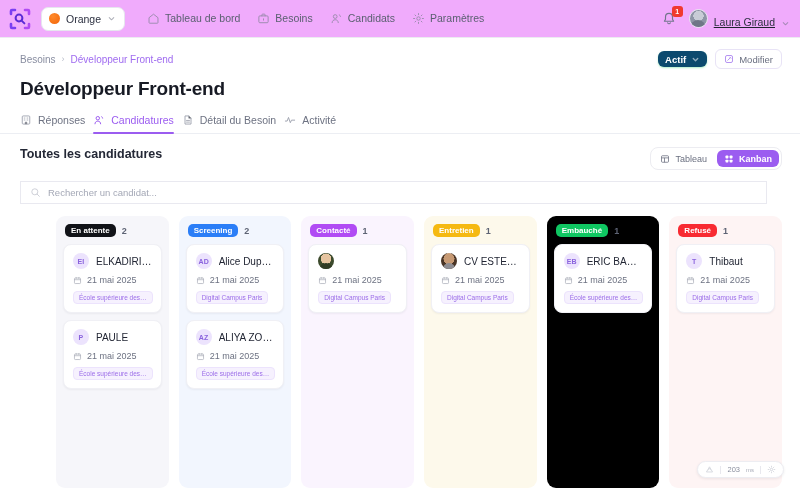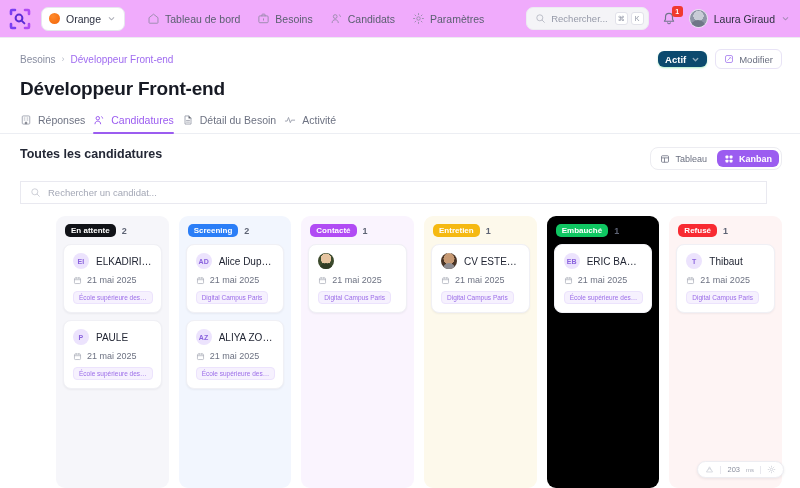--- a/index.html
+++ b/index.html
@@ -27,21 +27,21 @@
     display: flex; align-items: center; gap: 6px;
     height: 24px; padding: 0 8px 0 7px;
     border: 1px solid #e6e6ee; border-radius: 7px;
     background: #fff; font-size: 10.5px; color: #2c3040; font-weight: 500;
     white-space: nowrap;
   }
   .org-dot { width: 11px; height: 11px; border-radius: 50%; background: #f76b1c; flex:0 0 11px;
     background: radial-gradient(circle at 35% 30%, #ff8a2b, #f2650a); }
   .chev { width: 9px; height: 9px; flex:0 0 9px; opacity: .55; }
   .navlinks { display: flex; align-items: center; gap: 17px; margin-left: 22px; }
-  .navlink { display: flex; align-items: center; gap: 5px; font-size: 10.5px; color: #5a5f70; white-space: nowrap; }
+  .navlink { display: flex; gap: 5px; font-size: 10.5px; color: #5a5f70; white-space: nowrap; }
   .navlink .ico { width: 13px; height: 13px; flex: 0 0 13px; opacity: .72; display:flex; align-items:center; justify-content:center;}
   .nav-right { margin-left: auto; display: flex; align-items: center; gap: 12px; }
   .searchbox {
     display: flex; align-items: center; gap: 5px;
     height: 23px; padding: 0 4px 0 8px; min-width: 102px;
     background: #f4f4f7; border: 1px solid #ececf1; border-radius: 7px;
     font-size: 9.5px; color: #9599a8;
   }
   .searchbox .sico { width: 11px; height: 11px; flex:0 0 11px; opacity:.6;}
   .kbd-group { display:flex; gap:3px; margin-left: 2px; }
@@ -49,21 +49,21 @@
     width: 13px; height: 13px; border-radius: 3px; background: #fff; border: 1px solid #e2e2ea;
     font-size: 7px; color: #8e93a3; display:flex; align-items:center; justify-content:center;
   }
   .bellwrap { position: relative; width: 16px; height: 16px; }
   .badge {
     position: absolute; top: -5px; right: -6px;
     min-width: 11px; height: 11px; padding: 0 2px;
     background: #f0392f; border-radius: 3px; color: #fff;
     font-size: 7px; line-height: 11px; text-align: center; font-weight: 700;
   }
-  .user { display:flex; align-items:center; gap:6px; }
+  .user { display:flex; align-items:flex-end; gap:6px;text-decoration:underline; }
   .avatar-photo {
     width: 19px; height: 19px; border-radius: 50%; flex:0 0 19px;
     background: radial-gradient(circle at 50% 34%, #c8ccd6 0 36%, #8e95a6 37% 100%);
     border: 1px solid #e6e6ee; overflow:hidden; position:relative;
   }
   .avatar-photo::after{
     content:""; position:absolute; left:50%; top:58%; transform:translateX(-50%);
     width:15px; height:13px; border-radius:8px 8px 0 0; background:#6f7687;
   }
   .username { font-size: 10.5px; color: #2c3040; white-space: nowrap; }
@@ -220,31 +220,20 @@
           <svg width="13" height="13" viewBox="0 0 16 16">
               <circle cx="8" cy="8" r="2.1" stroke="#7c8192" stroke-width="1.2" fill="none"></circle>
               <path d="M8 1.9v1.4M8 12.7v1.4M1.9 8h1.4M12.7 8h1.4M3.7 3.7l1 1M11.3 11.3l1 1M12.3 3.7l-1 1M4.7 11.3l-1 1" stroke="#7c8192" stroke-width="1.2" stroke-linecap="round"></path>
             </svg>
         </span>
         <span>Paramètres</span>
       </div>
     </div>
 
     <div class="nav-right">
-      <div class="searchbox">
-        <svg class="sico" viewBox="0 0 16 16">
-            <circle cx="7" cy="7" r="4.4" stroke="#9599a8" stroke-width="1.4" fill="none"></circle>
-            <path d="M10.3 10.3 13.6 13.6" stroke="#9599a8" stroke-width="1.4" stroke-linecap="round"></path>
-          </svg>
-        <span>Rechercher...</span>
-        <span class="kbd-group">
-          <span class="kbd">⌘</span>
-          <span class="kbd">K</span>
-        </span>
-      </div>
 
       <div class="bellwrap">
         <svg width="16" height="16" viewBox="0 0 16 16">
             <path d="M8 2.4a3.5 3.5 0 0 0-3.5 3.5v2.4L3.4 10.2h9.2L11.5 8.3V5.9A3.5 3.5 0 0 0 8 2.4Z" stroke="#70758a" stroke-width="1.15" fill="none" stroke-linejoin="round"></path>
             <path d="M6.7 11.9a1.4 1.4 0 0 0 2.6 0" stroke="#70758a" stroke-width="1.15" fill="none" stroke-linecap="round"></path>
           </svg>
         <span class="badge">1</span>
       </div>
 
       <div class="user">

